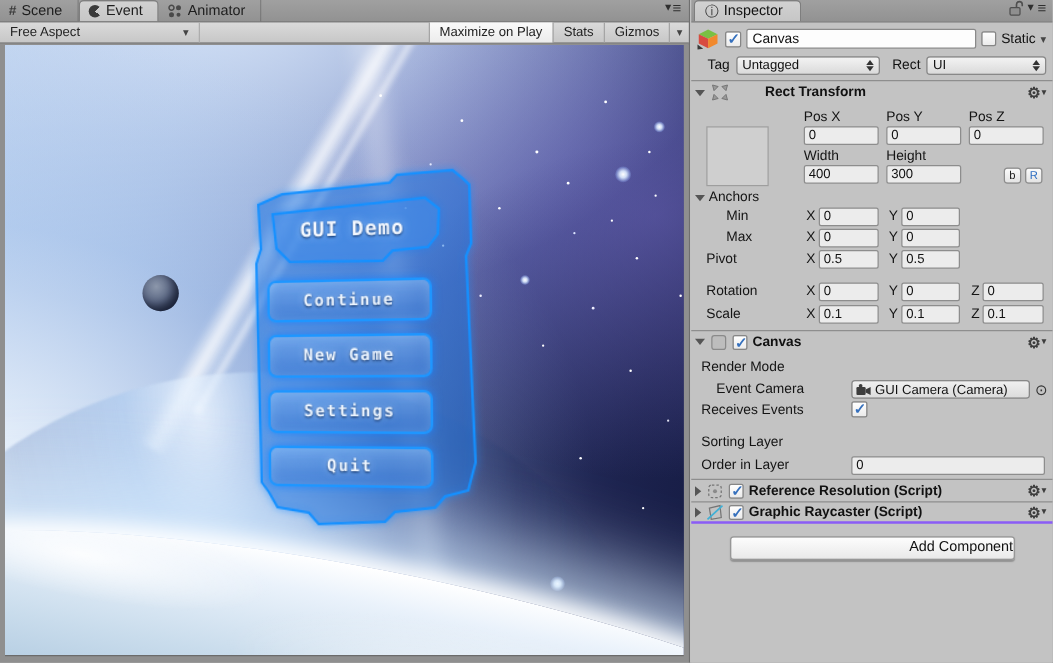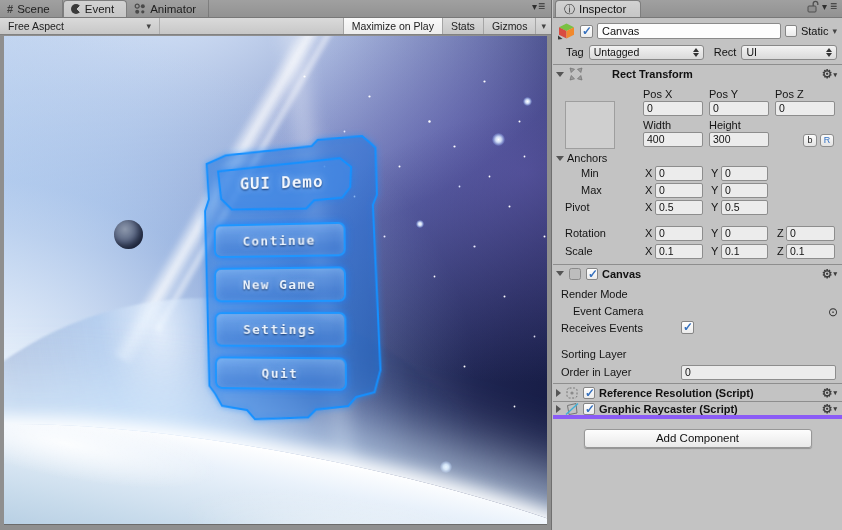--- a/index.html
+++ b/index.html
@@ -108,21 +108,21 @@
   .flab { position:absolute; font-size:11px; color:#141414; }
   .axlab { position:absolute; font-size:11px; color:#141414; }
   .preview-sq { position:absolute; left:12px; top:18px; width:50px; height:48px; background:#cfcfcf; border:1px solid #9e9e9e; }
   .tinybtn { position:absolute; width:14px; height:13px; background:linear-gradient(#fbfbfb,#e3e3e3); border:1px solid #8d8d8d; border-radius:3px; font-size:9px; line-height:11px; text-align:center; color:#222; }
   .tinybtn.blue { color:#2f6fc2; }
 
   .objfld { position:absolute; display:flex; align-items:center; gap:3px; height:15px; background:linear-gradient(#f0f0f0,#dcdcdc); border:1px solid #888; border-radius:3px; padding:0 3px; font-size:10.5px; white-space:nowrap; overflow:hidden; }
   .picker { position:absolute; font-size:12px; color:#333; line-height:1; }
 
   .add-wrap { text-align:center; margin-top:10px; }
-  .add-btn { display:inline-block; width:228px; height:19px; line-height:17px; background:linear-gradient(#fdfdfd,#e9e9e9); border:1px solid #979797; border-radius:3px; box-shadow:0 1px 1px rgba(0,0,0,.25); font-size:11.5px; color:#111; text-align:center; }
+  .add-btn { display:inline-block; width:228px; height:19px; line-height:17px; background:linear-gradient(#fdfdfd,#e9e9e9); border:1px solid #979797; border-radius:3px; box-shadow:0 1px 1px rgba(0,0,0,.25); font-size:11.5px; color:#111; text-align:right; }
 
   svg.mini { flex:none; display:block; }
 </style>
 </head>
 <body>
 
 <div class="left-pane">
   <div class="dock-tabs">
     <div class="dtab">
       <span class="hash-ic">#</span>
@@ -327,20 +327,28 @@
     <span class="chk on" style="width:12px;height:12px"></span>
     <span class="htitle">Canvas</span>
     <span class="gear">
         <span>⚙</span>
         <span class="gc">▾</span>
       </span>
   </div>
   <div class="cv-body">
     <span class="flab" style="left:8px;top:6px">Render Mode</span>
     <span class="flab" style="left:20px;top:23px">Event Camera</span>
+    <div class="objfld" style="left:128px;top:22px;width:143px">
+      <svg class="mini" width="12" height="10" viewBox="0 0 12 10">
+        <rect x="0" y="2.5" width="7.5" height="6.5" rx="1" fill="#3d3d3d"></rect>
+        <polygon points="7.5,4.5 11.5,2.5 11.5,9 7.5,7" fill="#3d3d3d"></polygon>
+        <circle cx="3.5" cy="1.6" r="1.5" fill="#3d3d3d"></circle>
+      </svg>
+      <span>GUI Camera (Camera)</span>
+    </div>
     <span class="picker" style="left:275px;top:24px">⊙</span>
     <span class="flab" style="left:8px;top:40px">Receives Events</span>
     <span class="chk on" style="position:absolute;left:128px;top:39px"></span>
     <span class="flab" style="left:8px;top:66px">Sorting Layer</span>
     <span class="flab" style="left:8px;top:84px">Order in Layer</span>
     <div class="fld" style="left:128px;top:83px;width:155px">0</div>
   </div>
 
   <div class="comp-head">
     <span class="tri right"></span>
@@ -348,21 +356,21 @@
       <rect x="2" y="2" width="10" height="10" rx="2.5" fill="none" stroke="#757575" stroke-dasharray="2 1.6"></rect>
       <circle cx="7" cy="7" r="1.6" fill="#8a8a8a"></circle>
     </svg>
     <span class="chk on" style="width:12px;height:12px"></span>
     <span class="htitle">Reference Resolution (Script)</span>
     <span class="gear">
         <span>⚙</span>
         <span class="gc">▾</span>
       </span>
   </div>
-  <div class="comp-head" style="border-bottom:4px solid #8b5cf6">
+  <div class="comp-head" style="border-bottom:2px solid #8b5cf6">
     <span class="tri right"></span>
     <svg class="mini" width="14" height="14" viewBox="0 0 14 14">
       <path d="M2.5 3.5 L11 1.5 L12 11 L4 12.5 Z" fill="none" stroke="#757575"></path>
       <line x1="1" y1="12.5" x2="13" y2="1.5" stroke="#3fb0d6" stroke-width="1.4"></line>
     </svg>
     <span class="chk on" style="width:12px;height:12px"></span>
     <span class="htitle">Graphic Raycaster (Script)</span>
     <span class="gear">
         <span>⚙</span>
         <span class="gc">▾</span>

